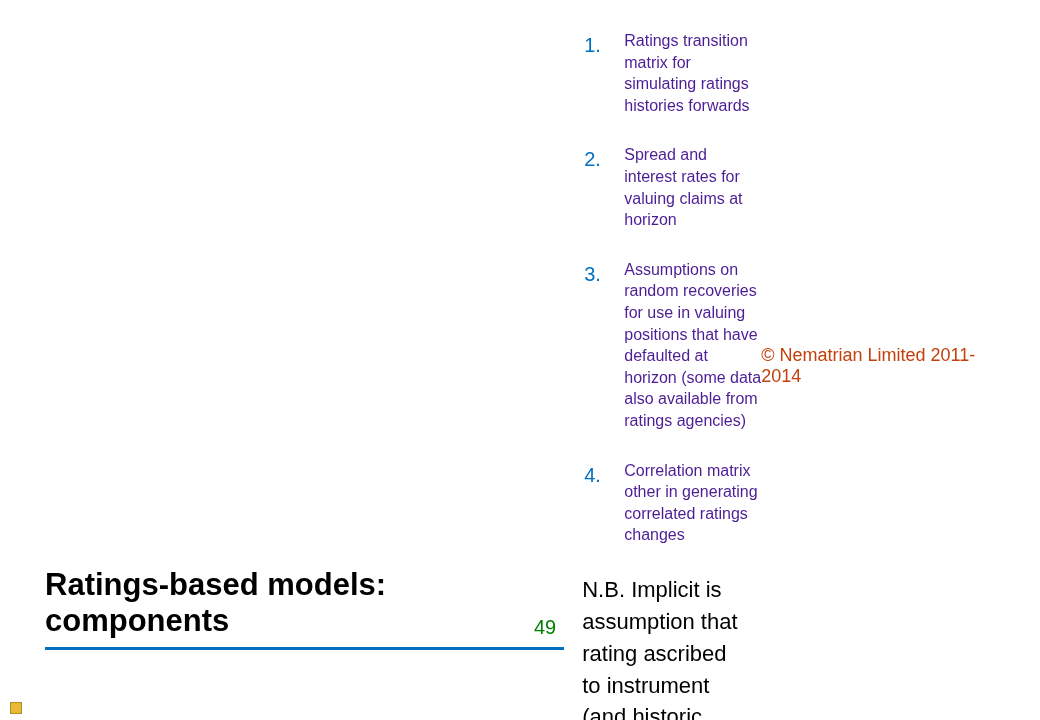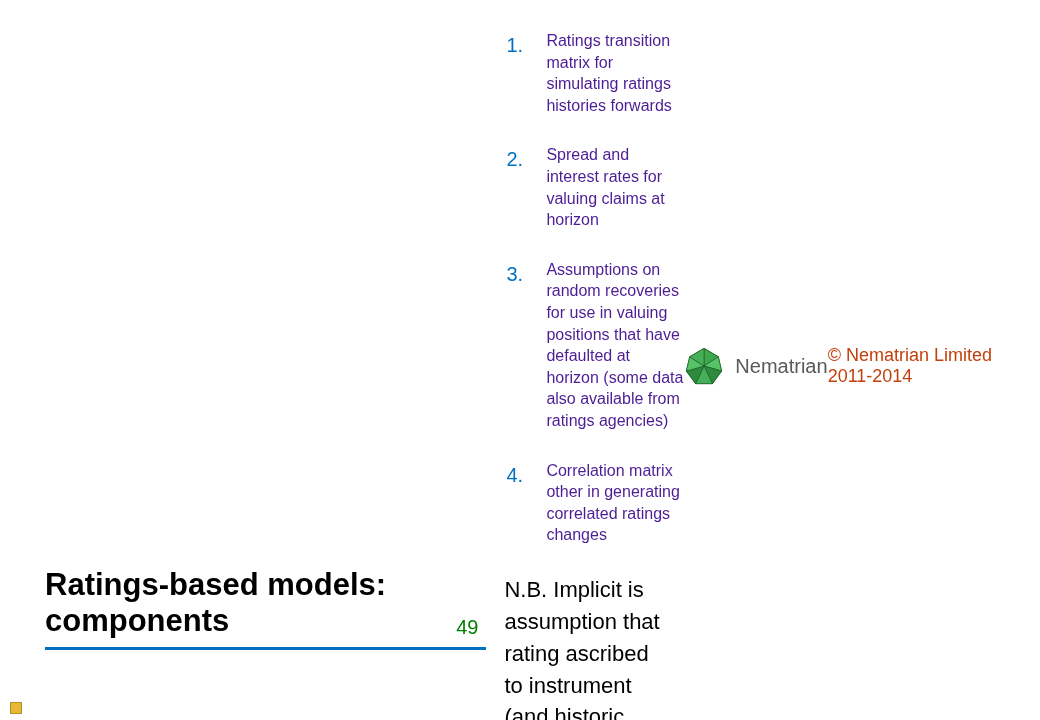--- a/index.html
+++ b/index.html
@@ -122,33 +122,18 @@
     <ol class="main-list">
       <li>Ratings transition matrix for simulating ratings histories forwards</li>
       <li>Spread and interest rates for valuing claims at horizon</li>
       <li>Assumptions on random recoveries for use in valuing positions that have defaulted at horizon (some data also available from ratings agencies)</li>
       <li>Correlation matrix other in generating correlated ratings changes</li>
     </ol>
     <div class="note">N.B. Implicit is assumption that rating ascribed to instrument (and historic data relevant to that rating) encodes information about its future creditworthiness / credit trajectory that is not otherwise available from other sources with model e.g. past history</div>
   </div>
 
   <div class="footer">
-    <div class="footer-left">
-      <span class="logo">
-        <svg viewBox="0 0 100 100" width="42" height="42">
-          <polygon points="50,8 84,28 92,62 70,92 30,92 8,62 16,28" fill="#2e8b3d" stroke="#1a5c25" stroke-width="2"></polygon>
-          <polygon points="50,8 84,28 50,50" fill="#3fa84f" stroke="#1a5c25" stroke-width="1.5"></polygon>
-          <polygon points="84,28 92,62 50,50" fill="#57c368" stroke="#1a5c25" stroke-width="1.5"></polygon>
-          <polygon points="92,62 70,92 50,50" fill="#2e8b3d" stroke="#1a5c25" stroke-width="1.5"></polygon>
-          <polygon points="70,92 30,92 50,50" fill="#46b058" stroke="#1a5c25" stroke-width="1.5"></polygon>
-          <polygon points="30,92 8,62 50,50" fill="#2e8b3d" stroke="#1a5c25" stroke-width="1.5"></polygon>
-          <polygon points="8,62 16,28 50,50" fill="#57c368" stroke="#1a5c25" stroke-width="1.5"></polygon>
-          <polygon points="16,28 50,8 50,50" fill="#46b058" stroke="#1a5c25" stroke-width="1.5"></polygon>
-        </svg>
-      </span>
-      <span class="brand-name">Nematrian</span>
-    </div>
     <div class="copyright">© Nematrian Limited 2011-2014</div>
   </div>
 
 </div>
 
 <div class="corner-square"></div>
 
 </body></html>

